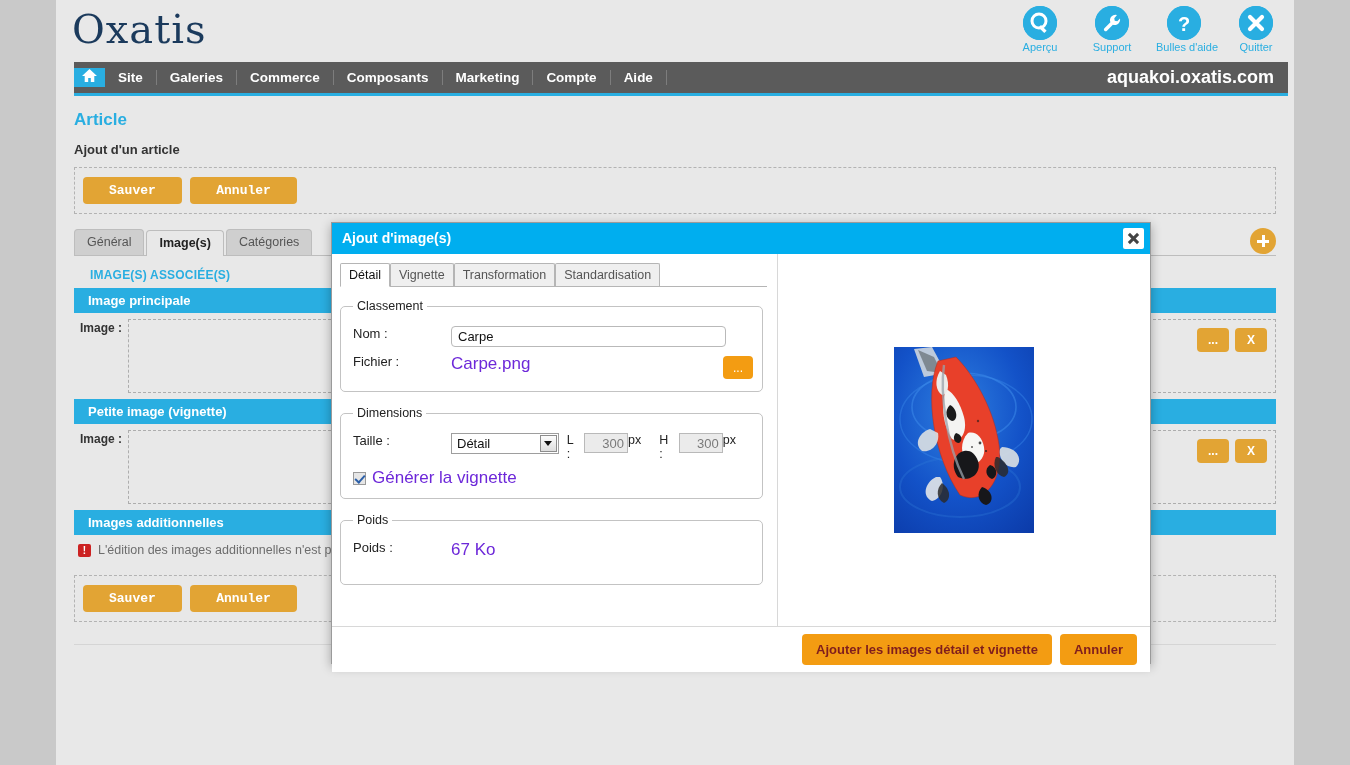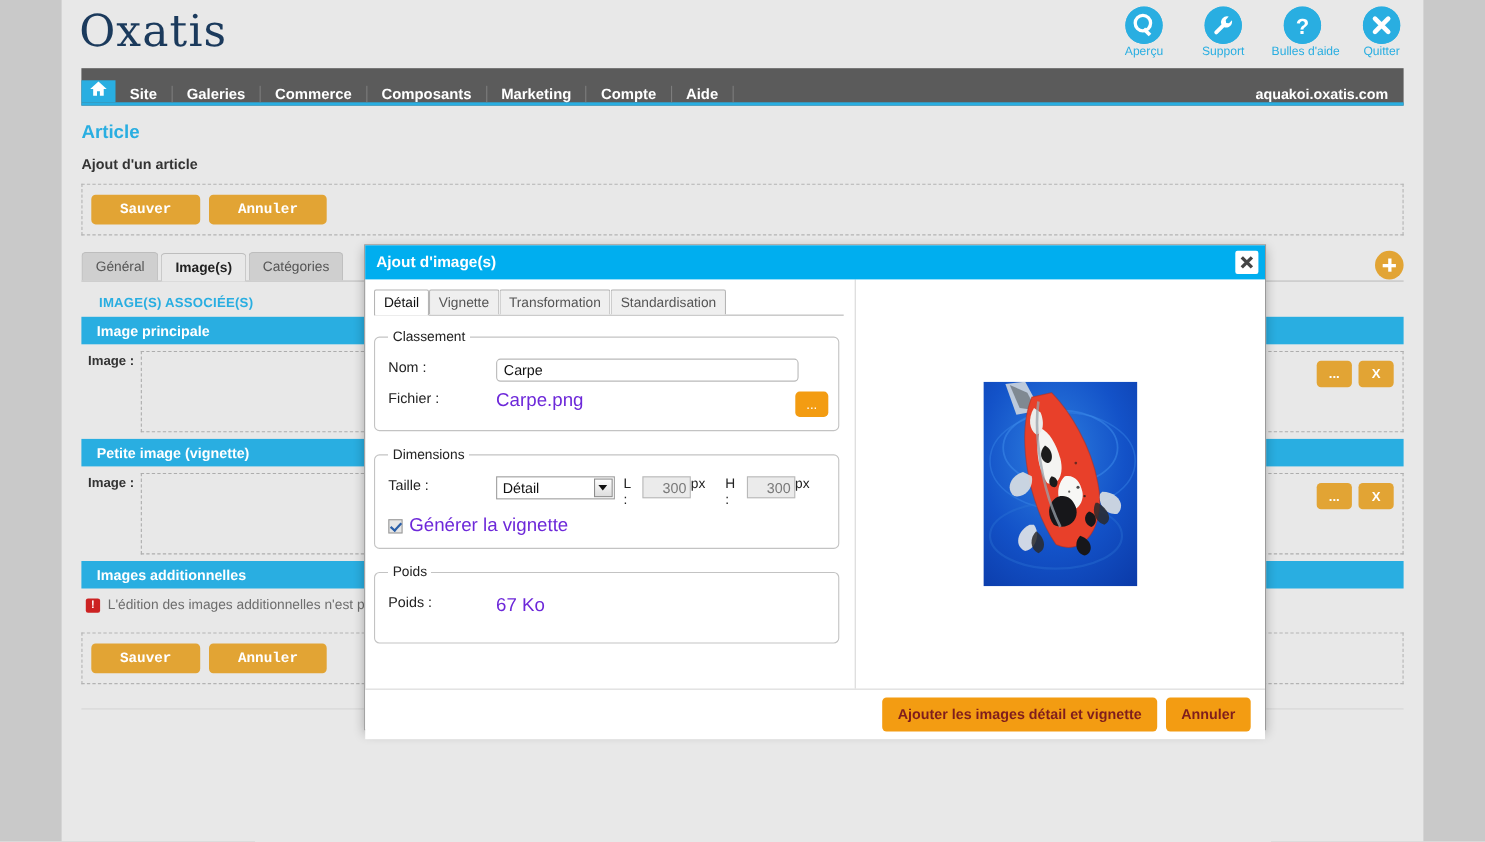--- a/index.html
+++ b/index.html
@@ -56,23 +56,23 @@
     font-size: 11px;
     color: #29aee1;
     margin-top: 1px;
     display: block;
     white-space: nowrap;
   }
   
   .navbar {
     height: 31px;
     background: #5b5b5b;
-    margin: 0 18px 0 18px;
+    margin: 0 6px 0 18px;
     display: flex;
-    align-items: flex-end;
+    align-items: center;
     border-bottom: 3px solid #29aee1;
     position: relative;
   }
   .nav-home {
     width: 31px;
     background: #29aee1;
     display: flex; align-items: center; justify-content: center;
     cursor: pointer;
   }
   .nav-item {
@@ -83,21 +83,21 @@
     font-weight: bold;
     border-right: 1px solid #7d7d7d;
     cursor: pointer;
     white-space: nowrap;
   }
   .nav-item:first-of-type { border-left: 1px solid #7d7d7d; }
   .nav-domain {
     margin-left: auto;
     display: flex; align-items: center;
     color: #fff;
-    font-size: 13px;
+    font-size: 18px;
     font-weight: bold;
     padding-right: 14px;
   }
   
   .content { padding: 0 18px; position: relative; }
   .page-title {
     color: #29aee1;
     font-size: 17px;
     font-weight: bold;
     margin: 14px 0 0 0;

